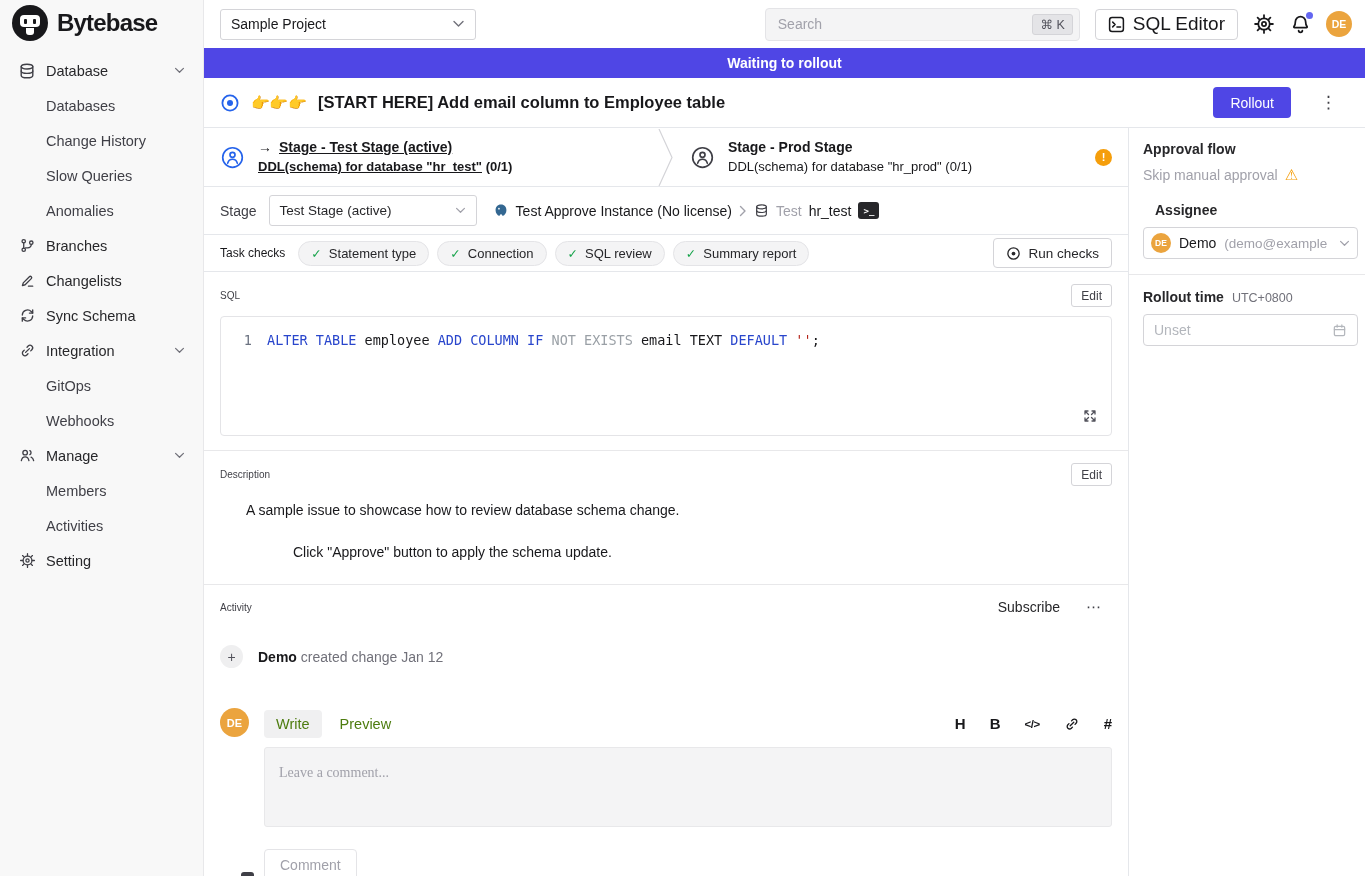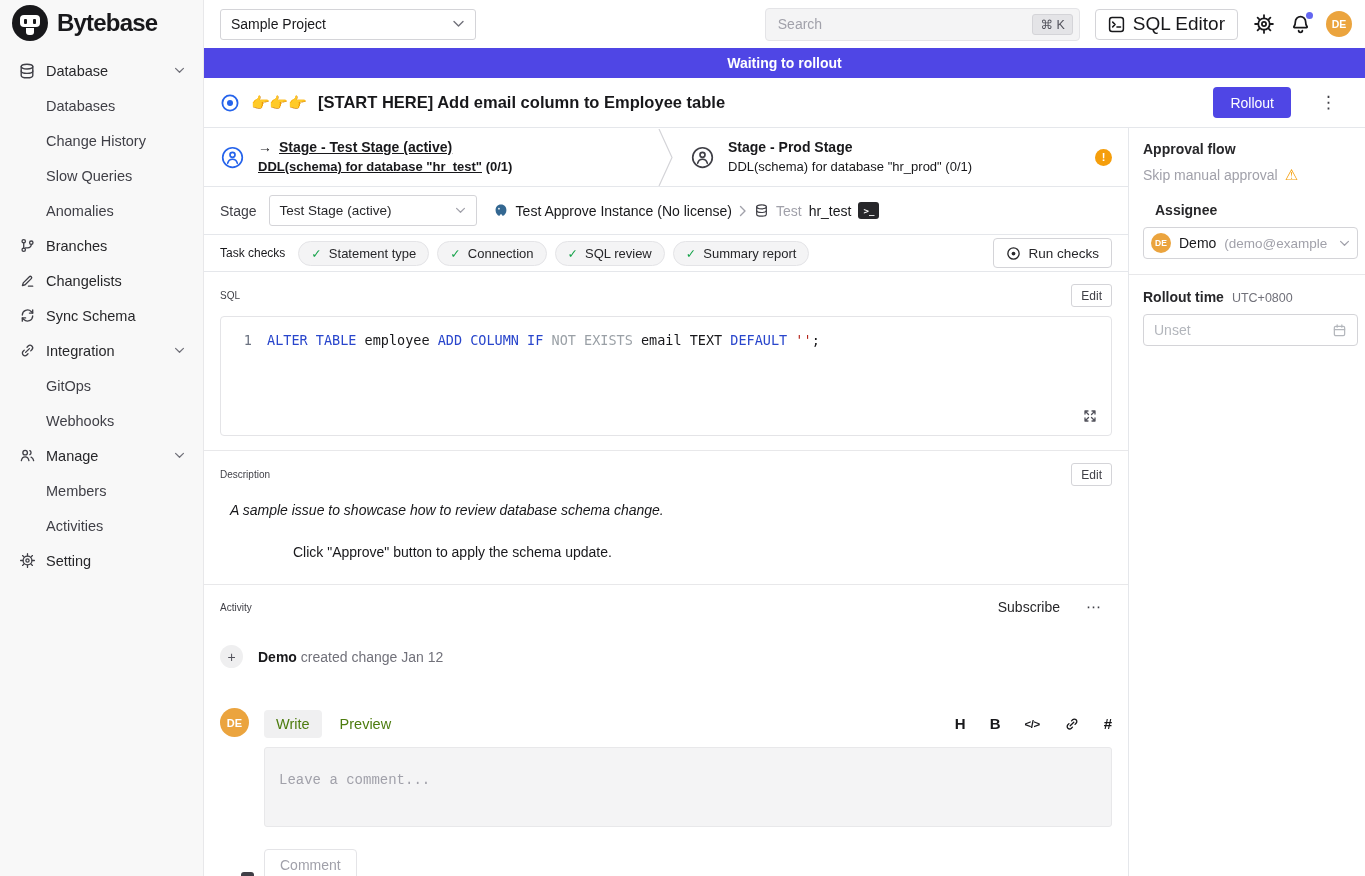--- a/index.html
+++ b/index.html
@@ -93,21 +93,21 @@
   .lineno { width:46px; text-align:right; color:#6b7280; padding-right:15px; flex:0 0 auto; }
   .tk { white-space:pre; }
   .tk-keyword { color:#2946cc; }
   .tk-plain { color:#18181b; }
   .tk-muted { color:#9aa0a6; }
   .tk-string { color:#b42318; }
   .expand-icon { position:absolute; right:13px; bottom:11px; cursor:pointer; background:none; border:none; padding:0; }
 
   .desc-section { border-top:1px solid #e8e8ea; }
   .desc-body { padding:0 16px 24px; font-size:14px; color:#18181b; }
-  .desc-p1 { margin:10px 0 0 10px;font-style:italic; }
+  .desc-p1 { margin:10px 0 0 26px; }
   .desc-p2 { margin:26px 0 0 73px; }
 
   .activity-section { border-top:1px solid #e8e8ea; }
   .subscribe-btn { margin-left:auto; background:none; border:none; font-size:14px; color:#27272a; cursor:pointer; }
   .dots-h { background:none; border:none; font-size:15px; color:#3f3f46; margin:0 4px 0 14px; cursor:pointer; letter-spacing:1px; }
   .activity-item { display:flex; align-items:center; gap:15px; padding:22px 16px 0; }
   .plus-circle { width:23px; height:23px; border-radius:50%; background:#efeff0; color:#52525b; display:flex; align-items:center; justify-content:center; font-size:14px; flex:0 0 auto; }
   .activity-text { font-size:14px; color:#71717a; }
   .activity-text .author { font-weight:700; color:#18181b; }
 
@@ -119,21 +119,21 @@
   .comment-main { flex:1; }
   .tabs-row { display:flex; align-items:center; height:31px; gap:6px; }
   .tab { font-size:14.5px; color:#4d7c0f; padding:6px 12px; border-radius:4px; background:none; border:none; cursor:pointer; font-family:inherit; }
   .tab.active { background:#f0f0f1; }
   .fmt-icons { margin-left:auto; display:flex; align-items:center; gap:24px; color:#18181b; }
   .fmt { background:none; border:none; padding:0; color:#18181b; cursor:pointer; font-family:inherit; }
   .fmt-h { font-weight:700; font-size:15px; }
   .fmt-b { font-weight:800; font-size:15px; }
   .fmt-code { font-size:11.5px; font-weight:700; letter-spacing:-0.5px; }
   .fmt-hash { font-size:15px; font-weight:600; }
-  .comment-box { margin-top:8px; width:100%; height:80px; background:#f4f4f5; border:1px solid #e8e8ea; border-radius:3px; padding:24px 14px; font-size:14px; color:#18181b; resize:none; outline:none; font-family:Liberation Mono, monospace; }
+  .comment-box { margin-top:8px; width:100%; height:80px; background:#f4f4f5; border:1px solid #e8e8ea; border-radius:3px; padding:17px 14px; font-size:14px; color:#18181b; resize:none; outline:none; font-family:Liberation Serif, serif; }
   .comment-box::placeholder { color:#a1a1aa; }
   .comment-btn { margin-top:18px; height:31px; padding:0 15px; border:1px solid #e4e4e7; background:#fff; border-radius:4px; color:#a1a1aa; font-size:14px; cursor:pointer; }
 
   
   .rpanel { width:237px; border-left:1px solid #e5e7eb; padding:13px 10px 0 14px; }
   .rp-heading { font-size:14px; font-weight:700; color:#27272a; }
   .rp-sub { font-size:14px; color:#a1a1aa; display:flex; align-items:center; gap:7px; margin-top:9px; }
   .warn-tri { color:#f59e0b; font-size:15px; }
   .rp-gap { margin-top:18px;margin-left:12px; }
   .assignee-select { margin-top:9px; height:32px; width:215px; border:1px solid #d4d4d8; border-radius:4px; background:#fff; display:flex; align-items:center; gap:8px; padding:0 7px; cursor:pointer; }

